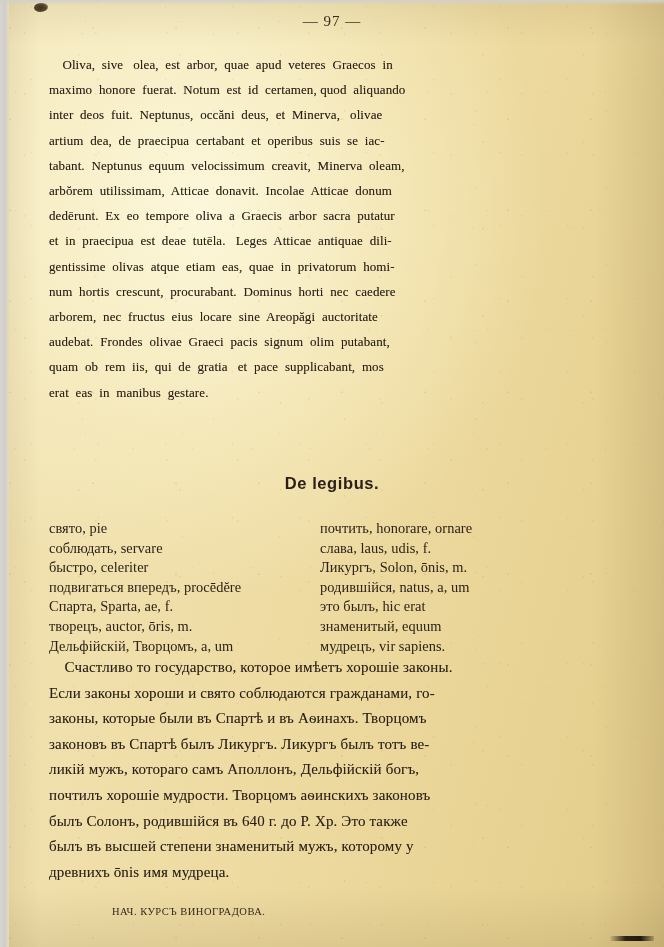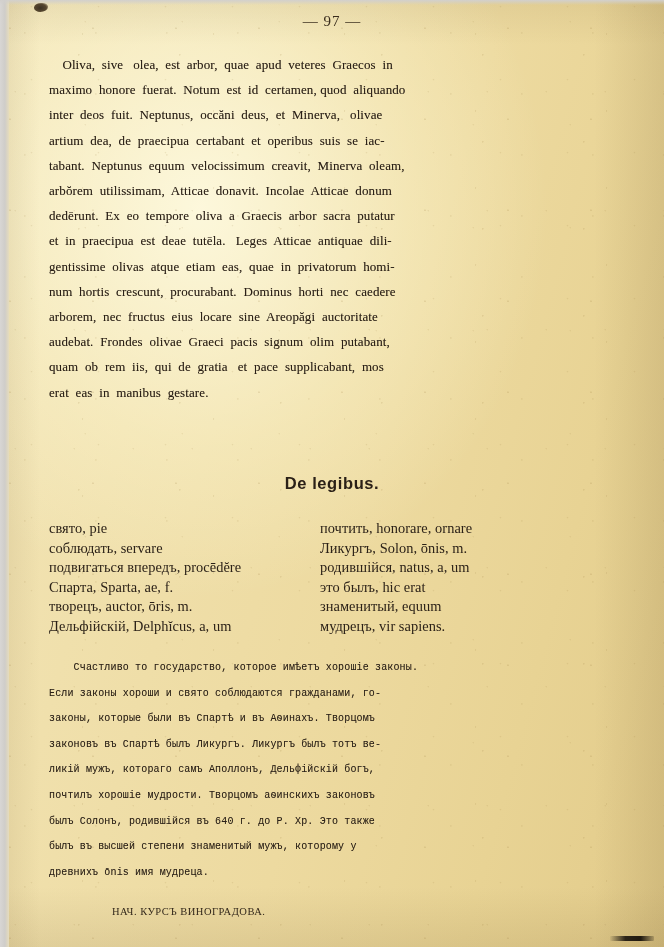--- a/index.html
+++ b/index.html
@@ -158,27 +158,26 @@
   }
 
   
   .russian-block {
     position: absolute;
     top: 655px;
     left: 49px;
     width: 562px;
   }
   .russian-line {
-    font-size: 10px;
+    font-size: 15px;
     line-height: 25.6px;
     white-space: pre;
     color: #2a2017;
     letter-spacing: 0.15px;
     text-shadow: 0 0 0.6px rgba(48,36,22,0.3);
-    font-family: Liberation Mono, monospace;
   }
 
   
   .footer-signature {
     position: absolute;
     top: 906px;
     left: 100px;
     font-size: 10.5px;
     letter-spacing: 0.5px;
     color: #33281b;
@@ -216,27 +215,29 @@
       <div class="latin-line">quam  ob  rem  iis,  qui  de  gratia   et  pace  supplicabant,  mos</div>
       <div class="latin-line">erat  eas  in  manibus  gestare.</div>
     </div>
 
     <div class="section-heading">De legibus.</div>
 
     <div class="vocab">
       <div class="vocab-col left">
         <div class="vocab-entry">свято, pie</div>
         <div class="vocab-entry">соблюдать, servare</div>
+        <div class="vocab-entry">быстро, celeriter</div>
         <div class="vocab-entry">подвигаться впередъ, procēdĕre</div>
         <div class="vocab-entry">Спарта, Sparta, ae, f.</div>
         <div class="vocab-entry">творецъ, auctor, ōris, m.</div>
-        <div class="vocab-entry">Дельфійскій, Delphĭcus, a, um</div>
+        <div class="vocab-entry">Дельфійскій, Творцомъ, a, um</div>
       </div>
       <div class="vocab-col right">
         <div class="vocab-entry">почтить, honorare, ornare</div>
+        <div class="vocab-entry">слава, laus, udis, f.</div>
         <div class="vocab-entry">Ликургъ, Solon, ōnis, m.</div>
         <div class="vocab-entry">родившійся, natus, a, um</div>
         <div class="vocab-entry">это былъ, hic erat</div>
         <div class="vocab-entry">знаменитый, equum</div>
         <div class="vocab-entry">мудрецъ, vir sapiens.</div>
       </div>
     </div>
 
     <div class="russian-block">
       <div class="russian-line">    Счастливо то государство, которое имѣетъ хорошіе законы.</div>

